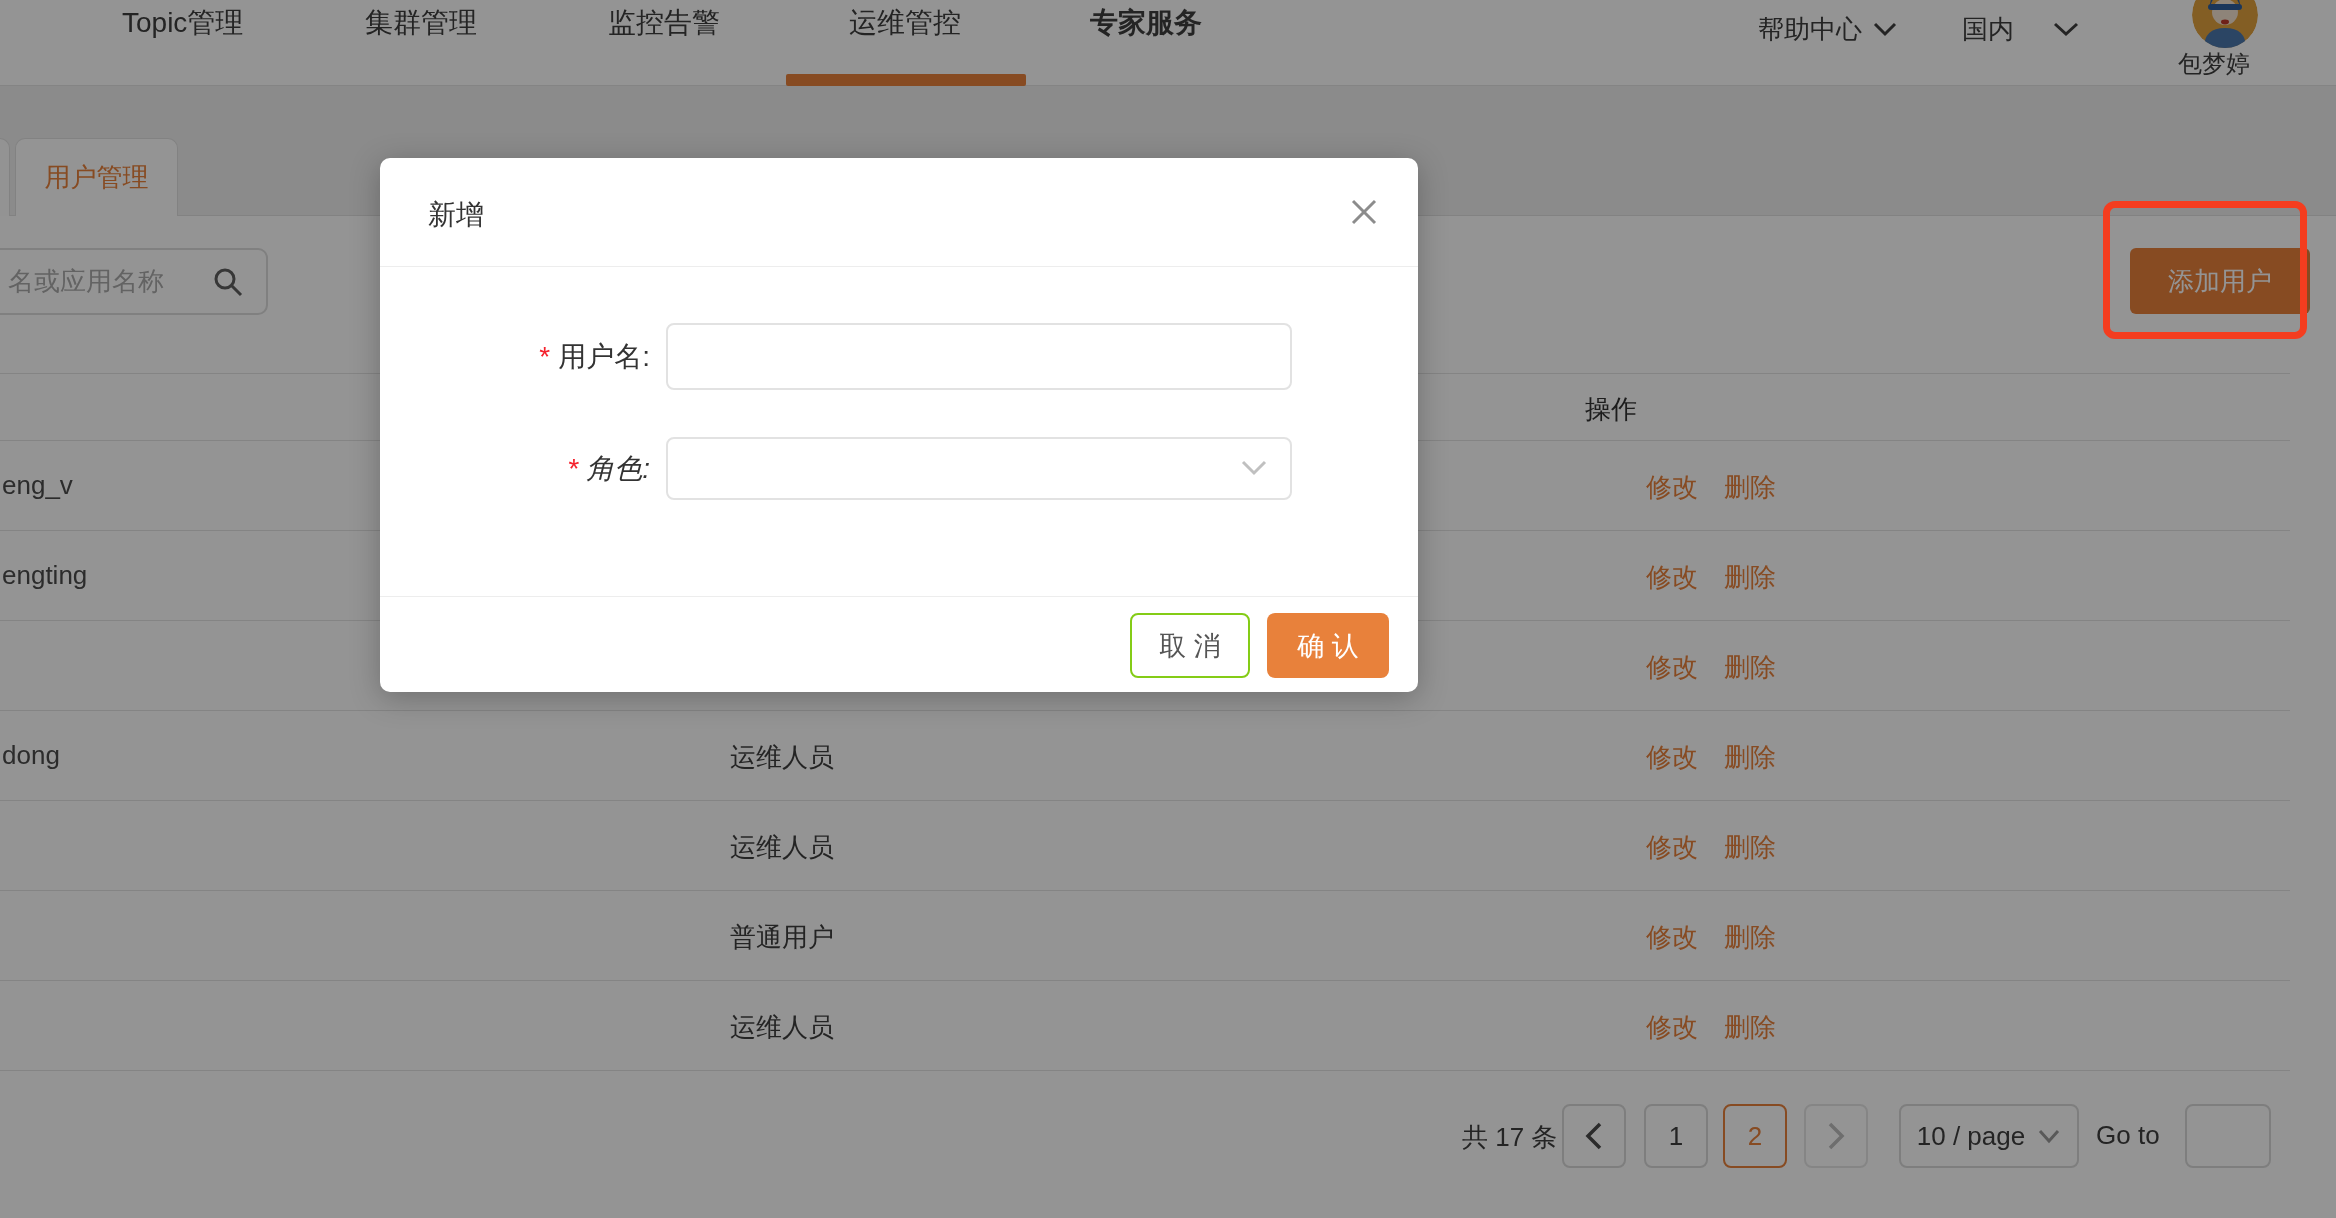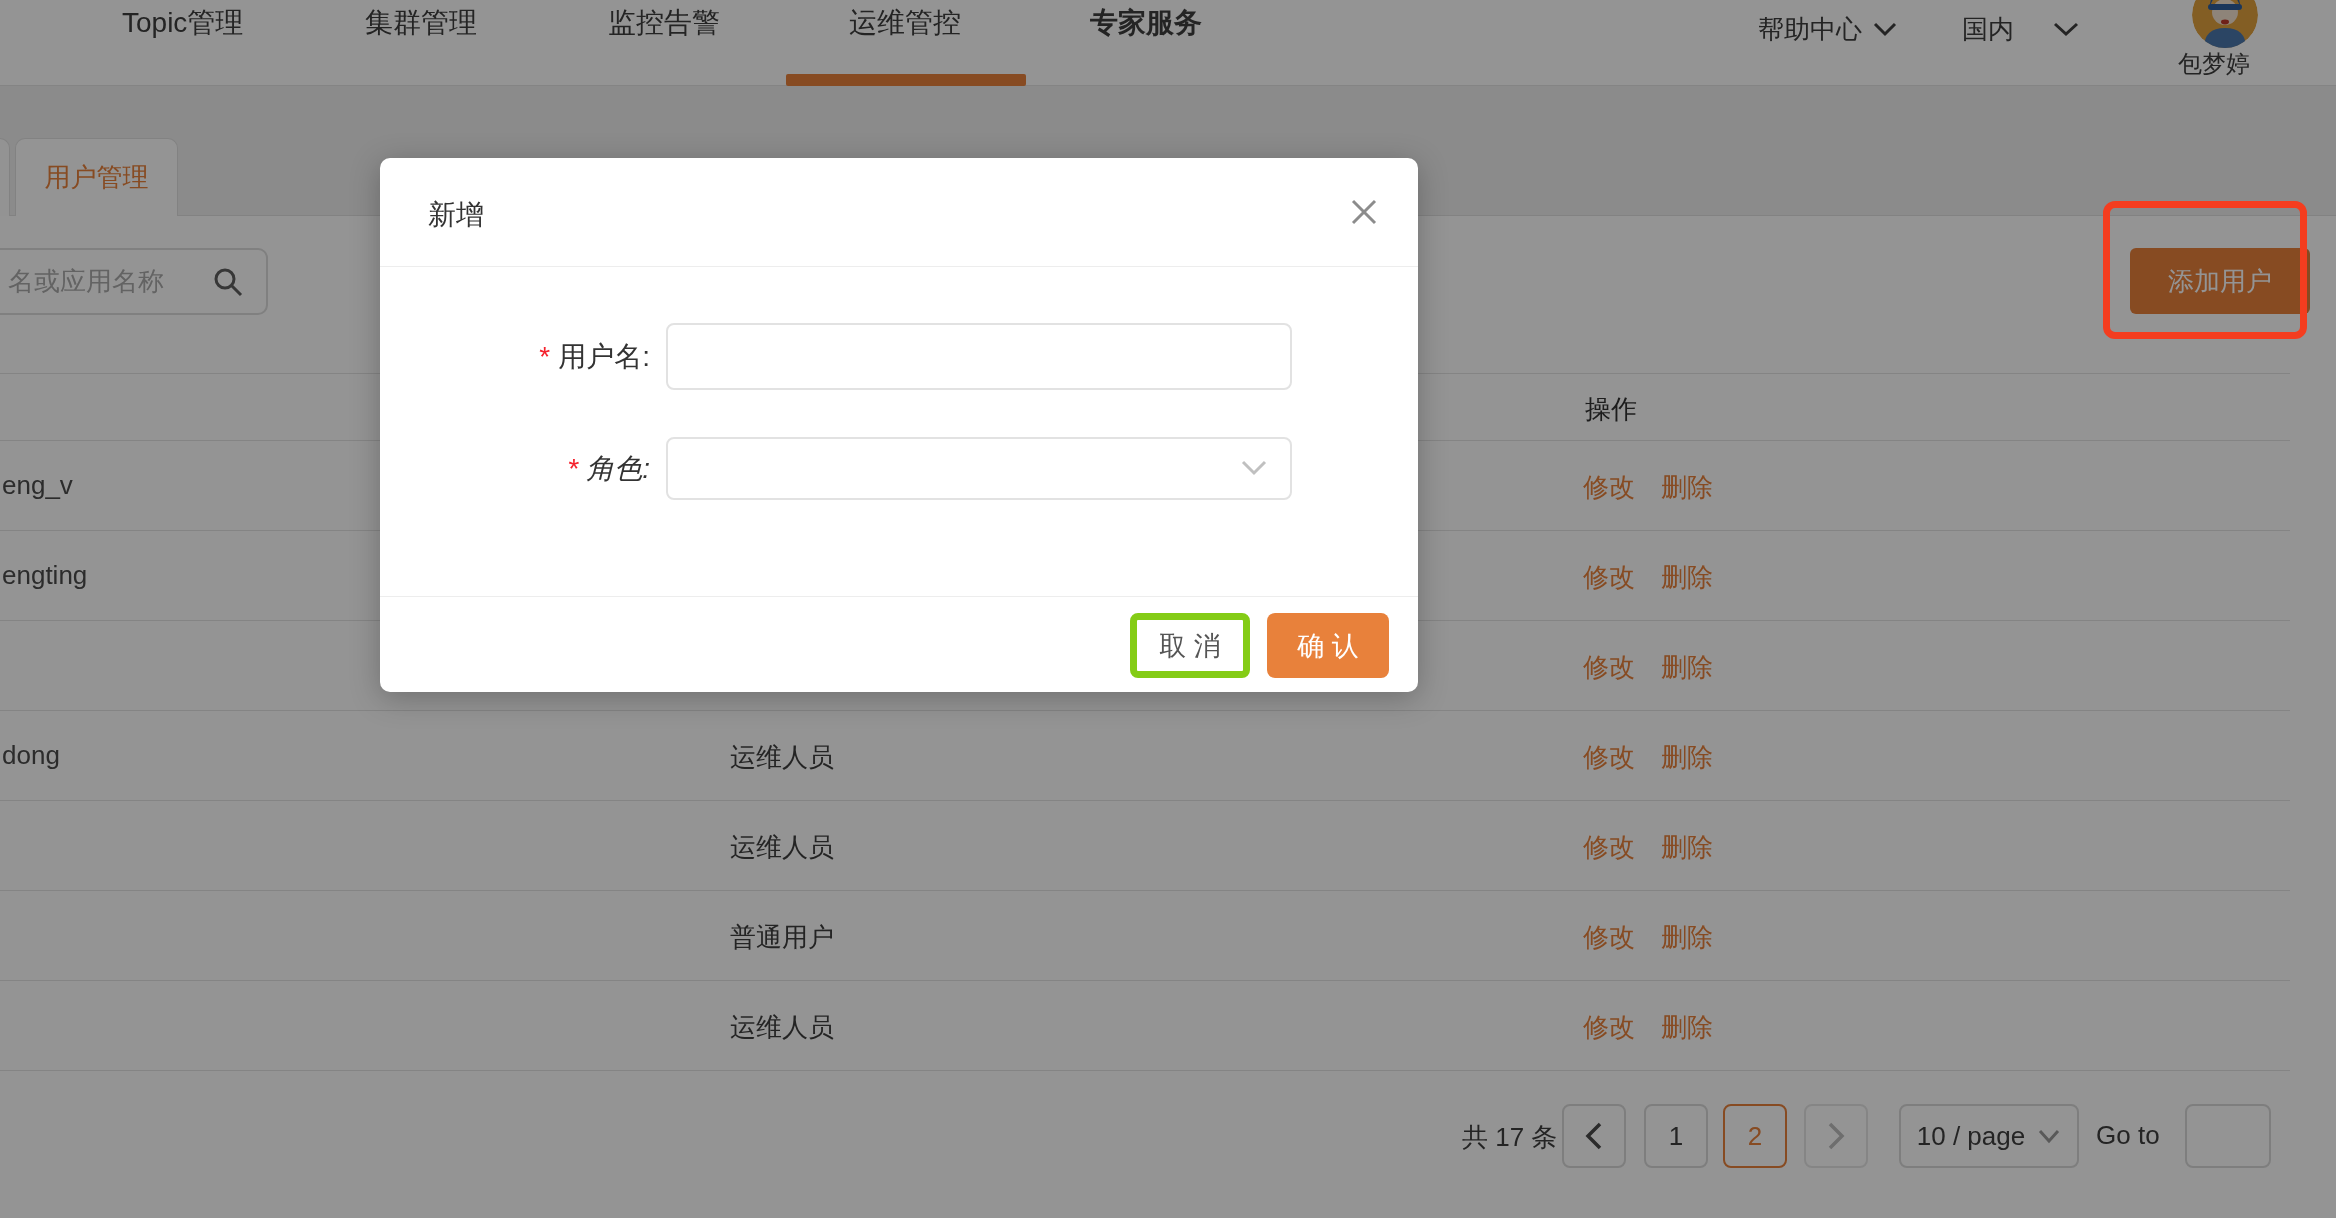--- a/index.html
+++ b/index.html
@@ -39,21 +39,21 @@
              background:#e8813b; color:#fff; font-size:26px; border:none; border-radius:6px;
              display:flex; align-items:center; justify-content:center; z-index:2; cursor:pointer; }
 
   
   .tbl { position:absolute; left:0; top:373px; width:2290px; z-index:2; }
   .tbl-header { position:relative; height:68px; border-top:1px solid #e3e3e3; border-bottom:1px solid #e3e3e3;
                 font-size:26px; color:#333; font-weight:500; }
   .tbl-row { position:relative; height:90px; border-bottom:1px solid #e3e3e3; font-size:26px; }
   .cell-name { position:absolute; left:2px; top:29px; color:#4d4d4d; }
   .cell-role { position:absolute; left:730px; top:29px; color:#3f3f3f; }
-  .cell-ops  { position:absolute; left:1583px; top:29px; display:flex; gap:26px;justify-content:space-between; }
+  .cell-ops  { position:absolute; left:1646px; top:29px; display:flex; gap:26px;justify-content:space-between; }
   .op-link { color:#e8813b; cursor:pointer; }
   .ops-header { position:absolute; left:1585px; top:18px; }
 
   
   .pager { position:absolute; left:0; top:1104px; width:2336px; height:64px; z-index:2; font-size:26px; color:#3f3f3f; }
   .pg-box { position:absolute; top:0; height:64px; background:#fff; border:2px solid #d9d9d9; border-radius:8px;
             display:flex; align-items:center; justify-content:center; cursor:pointer; }
   .pg-box.active { border-color:#e8813b; color:#e8813b; }
   .pg-box.disabled { border-color:#e6e6e6; cursor:default; }
   .pg-total { position:absolute; left:1462px; top:16px; }
@@ -72,21 +72,21 @@
   .req { color:#f5222d; margin-right:8px; }
   .form-input { position:absolute; left:286px; width:626px; border:2px solid #e2e2e2; border-radius:8px;
                 background:#fff; font-size:26px; padding:0 20px; outline:none;
                 font-family:"Liberation Sans","DejaVu Sans",sans-serif; }
   .form-select { position:absolute; left:286px; width:626px; border:2px solid #e2e2e2; border-radius:8px;
                  background:#fff; cursor:pointer; }
   .select-chev { position:absolute; right:22px; top:20px; }
   .modal-footer { position:absolute; left:0; bottom:0; width:100%; height:96px; border-top:1px solid #ededed; }
   .btn { position:absolute; height:65px; border-radius:8px; font-size:27px;
          display:flex; align-items:center; justify-content:center; cursor:pointer; }
-  .btn-cancel { left:750px; top:16px; width:120px; background:#fff; border:7px solid #84cc16; color:#555; }
+  .btn-cancel { left:750px; top:16px; width:120px; background:#fff; border:2px solid #84cc16; color:#555; }
   .btn-confirm { left:887px; top:16px; width:122px; background:#e8813b; border:none; color:#fff; }
 
   
   .highlight-box { position:absolute; left:2103px; top:201px; width:204px; height:138px;
                    border:7px solid #f43d1f; border-radius:12px; z-index:70; pointer-events:none; }
 </style>
 </head>
 <body>
 
 <div class="stage">

